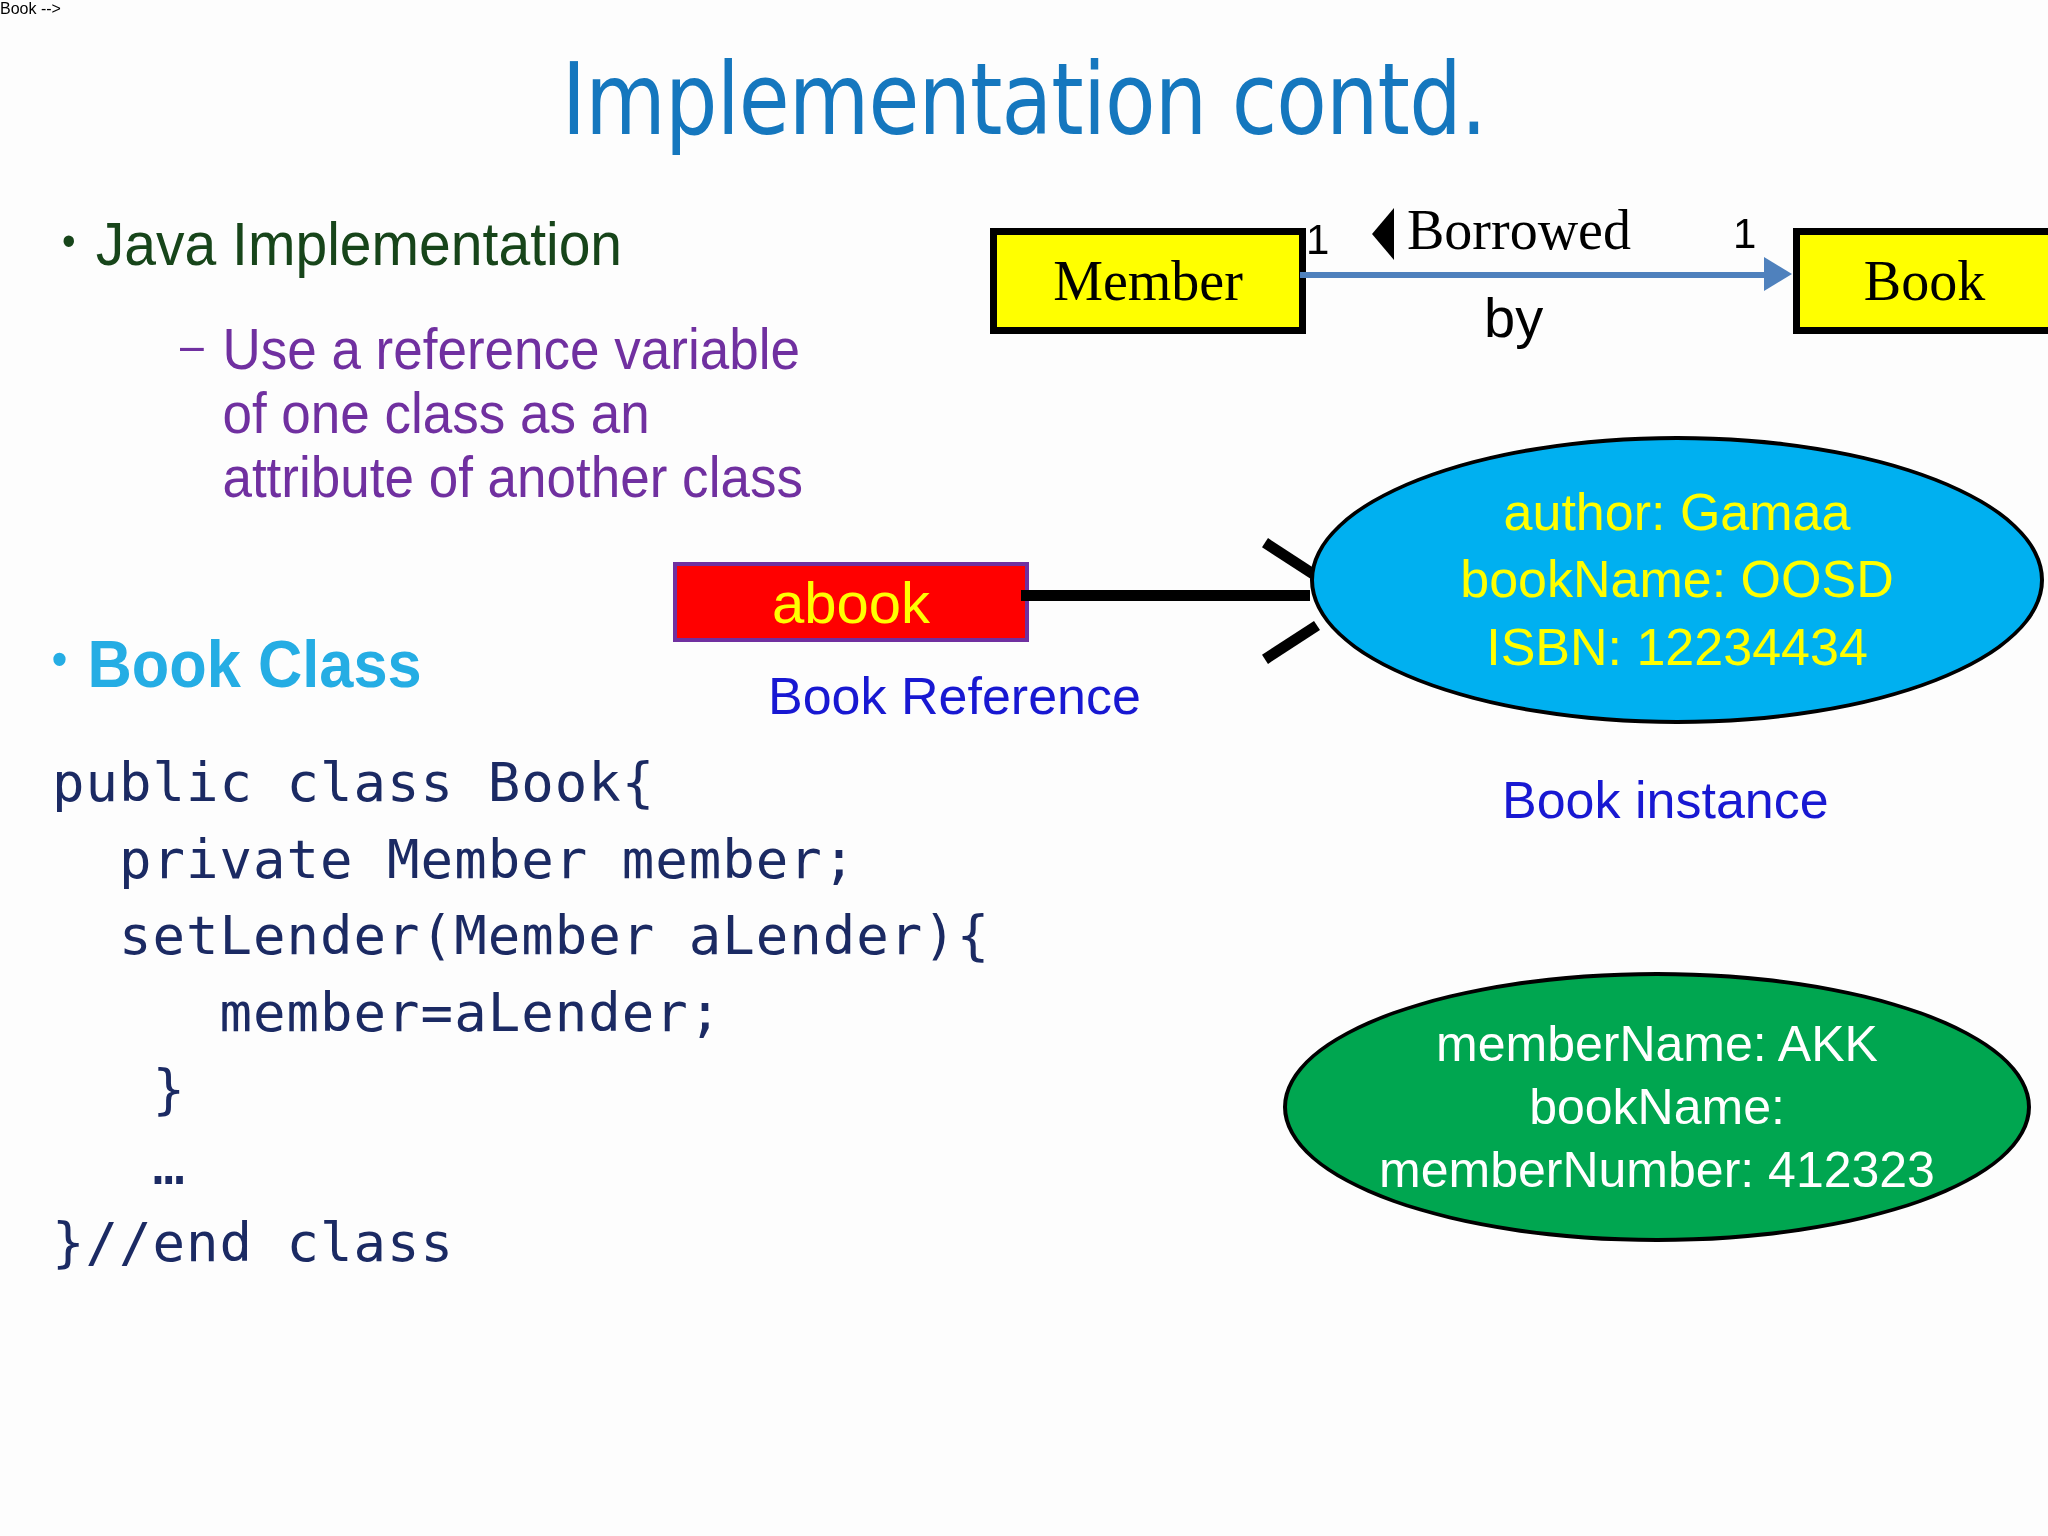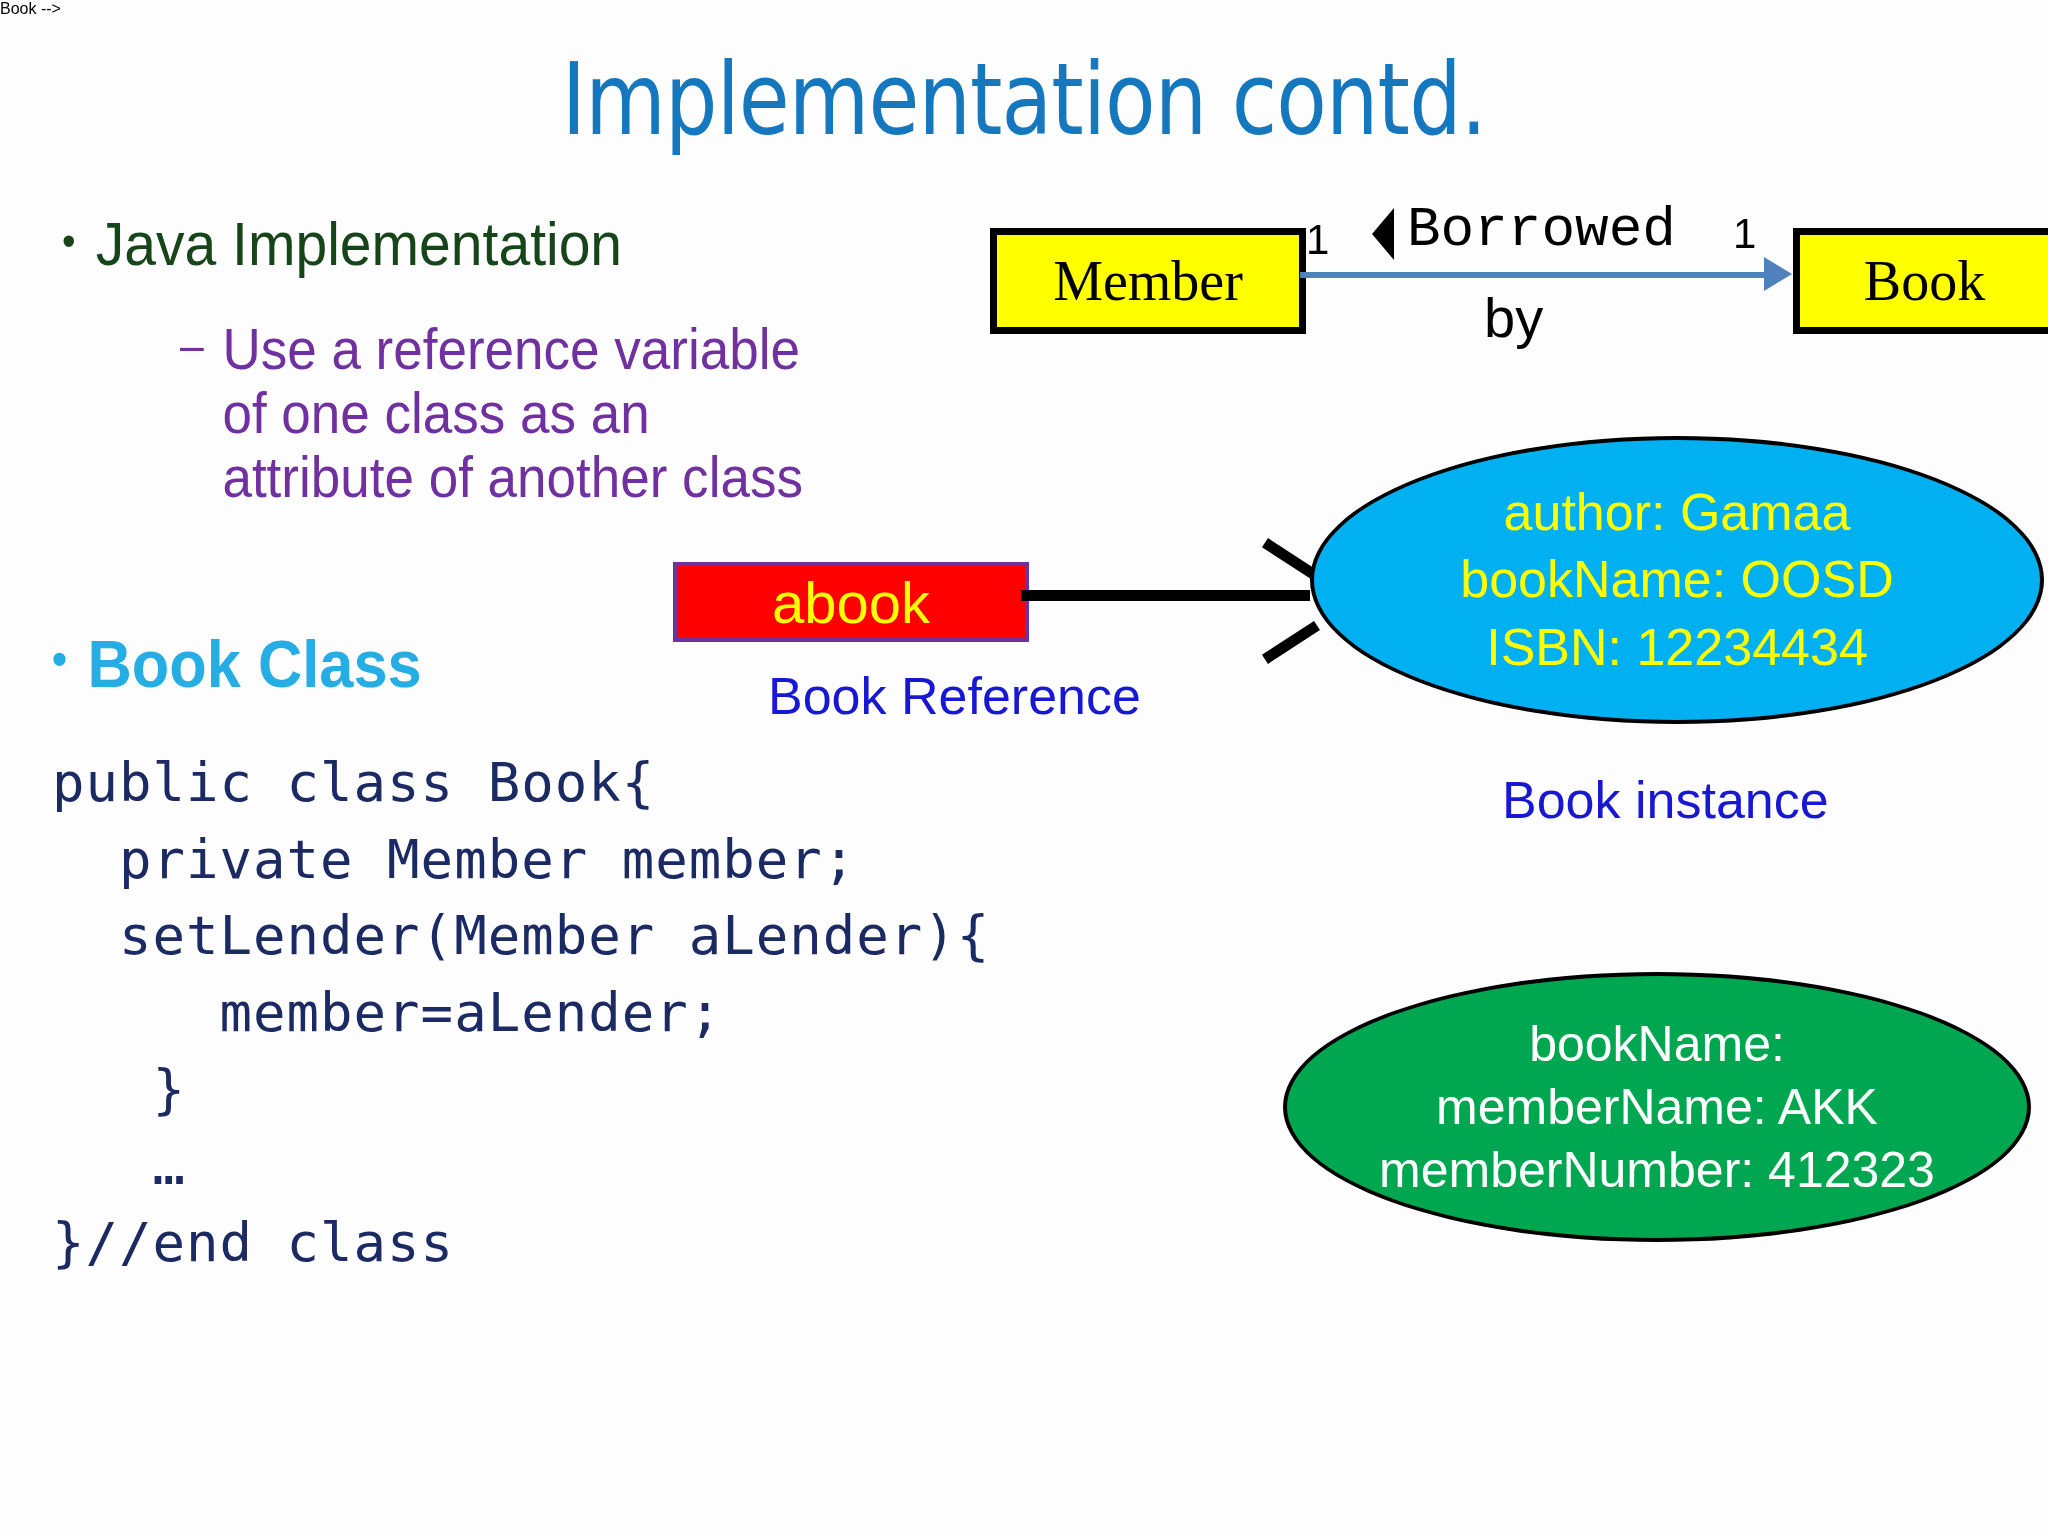--- a/index.html
+++ b/index.html
@@ -149,21 +149,21 @@
     border-bottom: 26px solid transparent;
     border-right: 22px solid #000000;
   }
 
   #assoc-label-1 {
     position: absolute;
     left: 1407px;
     top: 198px;
     color: #000000;
     font-size: 56px;
-    font-family: Liberation Mono, monospace;
+    font-family: Liberation Serif, serif;
   }
   #assoc-label-2 {
     position: absolute;
     left: 1452px;
     top: 285px;
     color: #000000;
     font-size: 56px;
     font-family: "Liberation Sans", sans-serif;
     margin-left: 32px;
   }
@@ -309,18 +309,18 @@
   
   <div class="ellipse" id="ell-book">
     <div>author: Gamaa</div>
     <div>bookName: OOSD</div>
     <div>ISBN: 12234434</div>
   </div>
   <div id="label-bookinst">Book instance</div>
 
   
   <div class="ellipse" id="ell-member">
+    <div>memberName: AKK</div>
     <div>bookName:</div>
-    <div>memberName: AKK</div>
     <div>memberNumber: 412323</div>
   </div>
 
 </div>
 
 </body></html>

